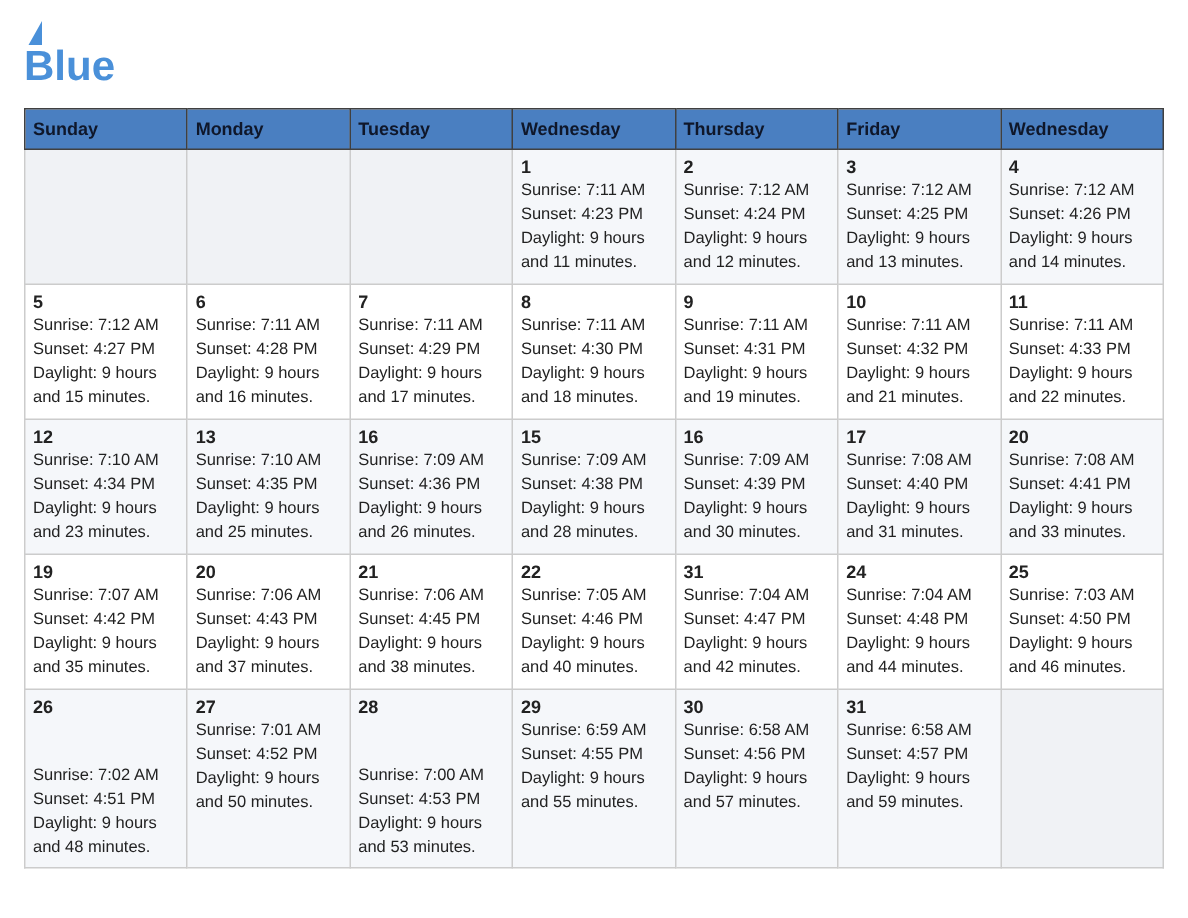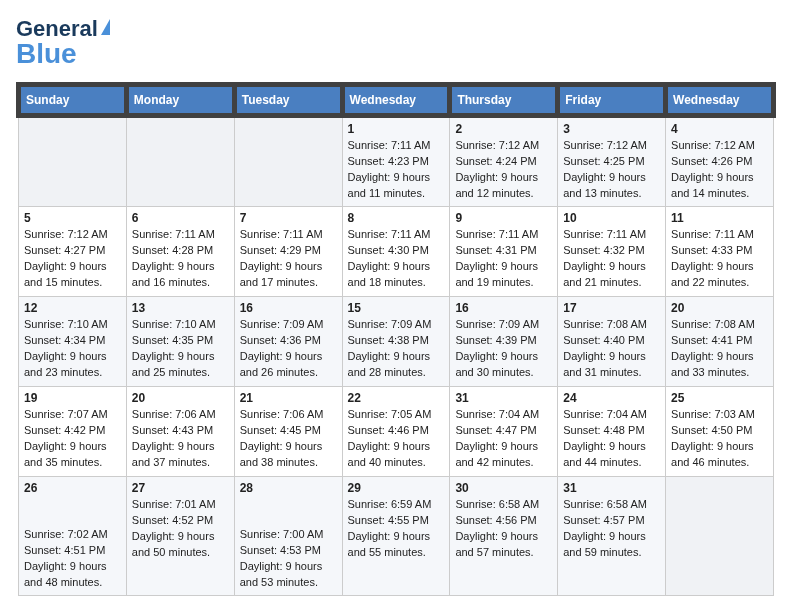--- a/index.html
+++ b/index.html
@@ -33,26 +33,26 @@
       font-size: 15px;
       color: #444;
     }
     table {
       width: 100%;
       border-collapse: collapse;
       font-size: 11px;
     }
     thead tr th {
       background: #4a7fc1;
-      color: #ffffff;
+      color: #0f172a;
       text-align: left;
       padding: 6px 5px;
       font-size: 12px;
       font-weight: bold;
-      border: 5px solid #404040;
+      border: 1px solid #404040;
       margin-left: 16px;
     }
     tbody tr td {
       border: 1px solid #ccc;
       vertical-align: top;
       padding: 4px 5px;
       min-height: 80px;
       height: 90px;
       width: calc(100% / 7);
       color: #222;
@@ -78,21 +78,20 @@
     .empty-cell {
       background: #f0f2f5 !important;
     }
   </style>
 </head>
 <body>
 
 <div class="header">
   <div class="logo">
     <div style="display:flex;align-items:center;gap:0">
-      <span style="font-size:22px;font-weight:bold;color:#1a3a5c;">General</span>
       <span style="display:inline-block;width:0;height:0;border-left:9px solid transparent;border-bottom:16px solid #4a90d9;margin-left:3px;position:relative;top:-2px;"></span>
     </div>
     <span style="font-size:28px;font-weight:bold;color:#4a90d9;margin-top:-4px;">Blue</span>
   </div>
   <div class="title-block">
     <div class="month-title"></div>
     <div class="location"></div>
   </div>
 </div>
 

